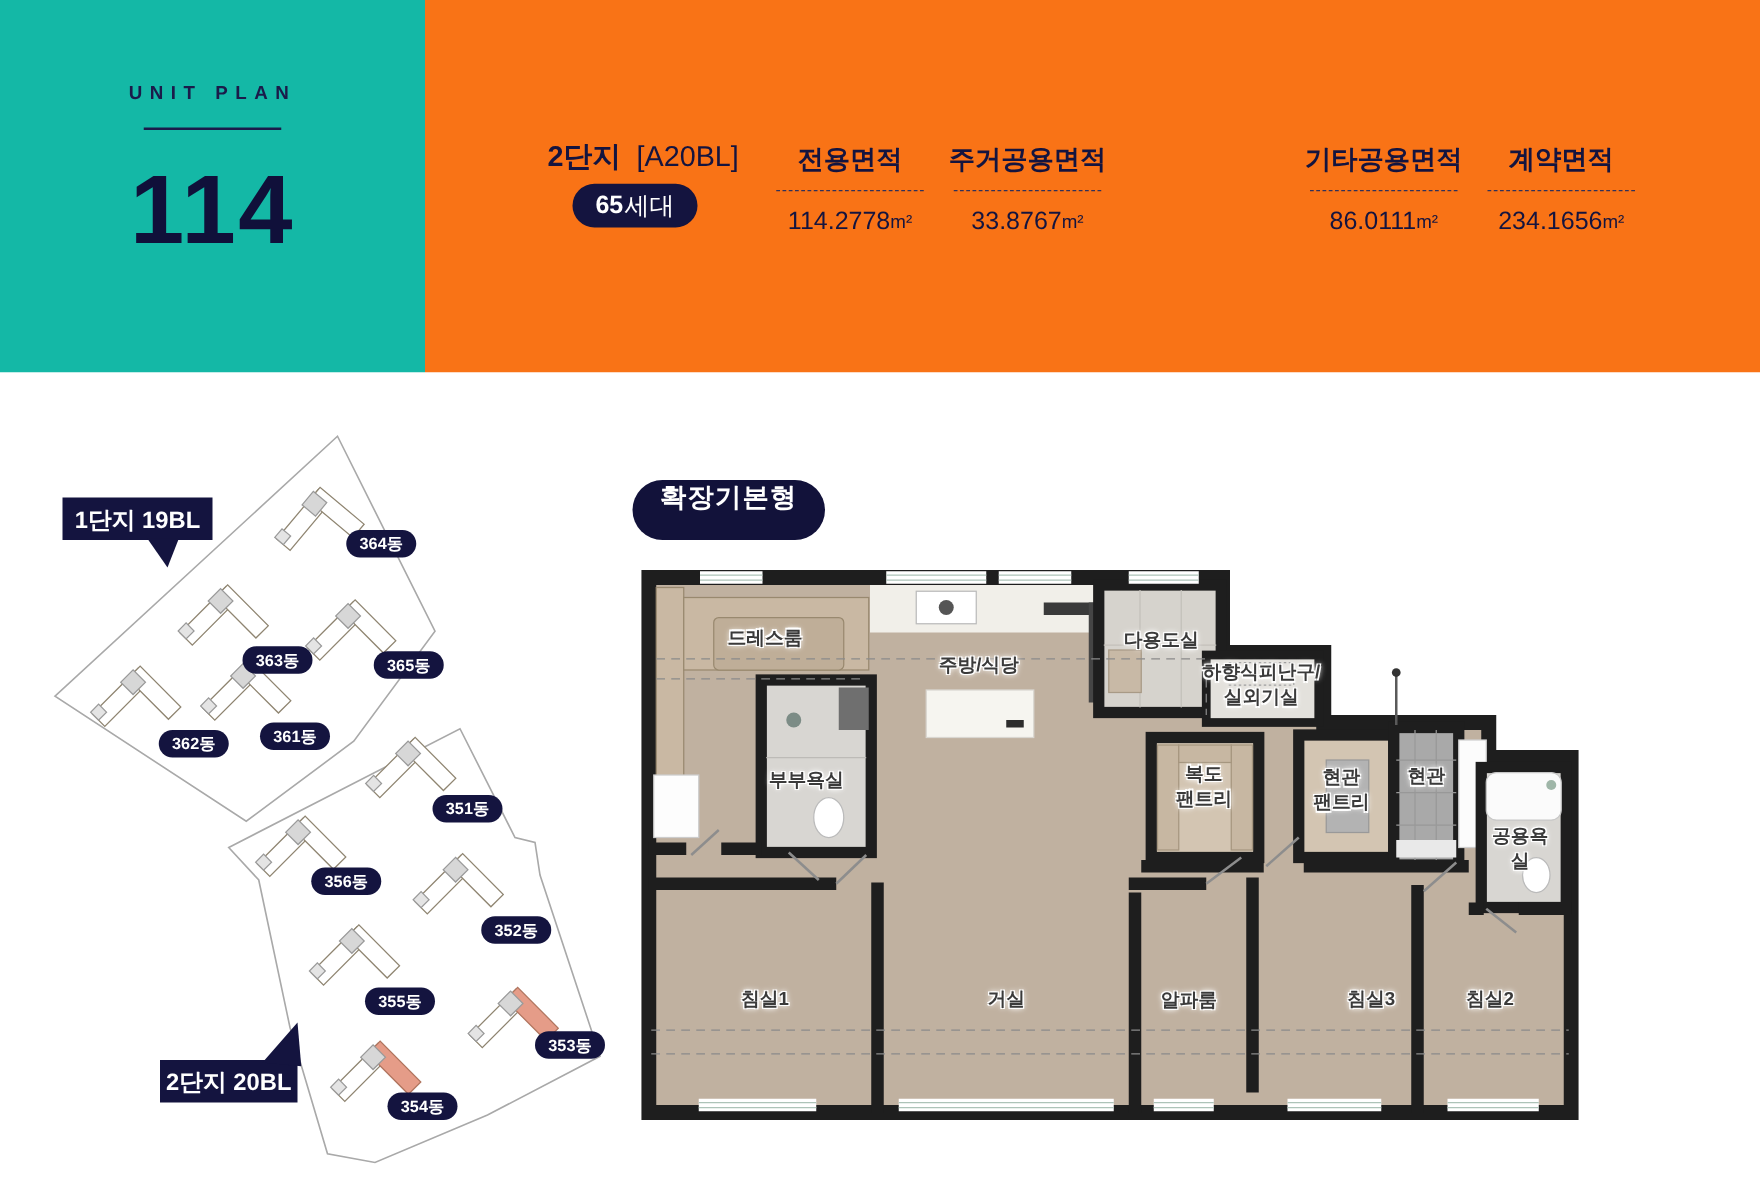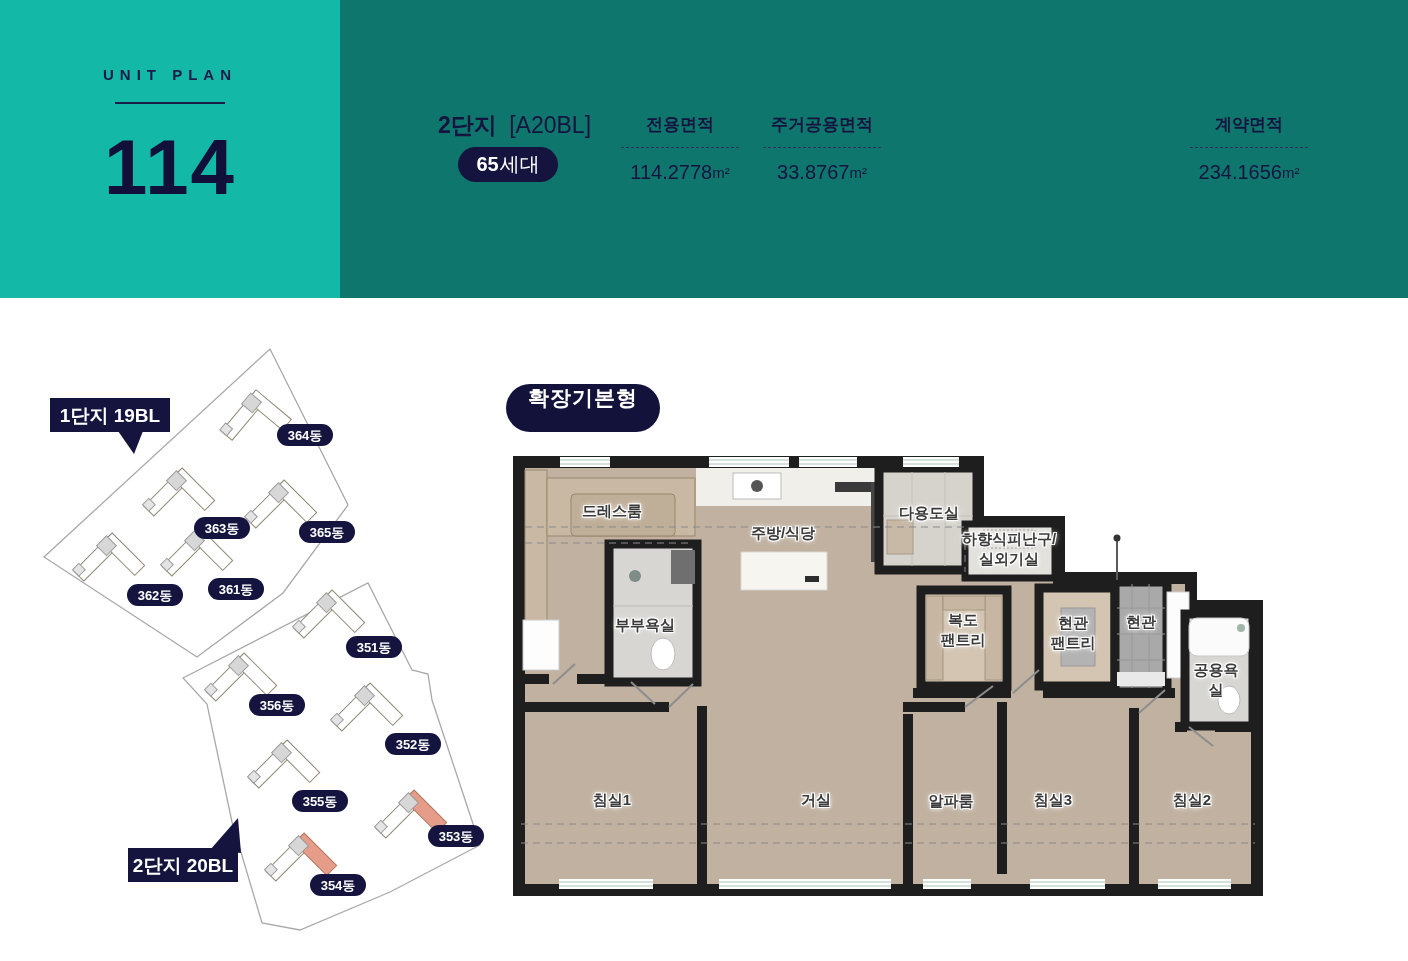--- a/index.html
+++ b/index.html
@@ -7,29 +7,29 @@
     width:1408px;height:961px;position:relative;overflow:hidden;
     background:#ffffff;font-family:"Liberation Sans","DejaVu Sans",sans-serif;
   }
   
   .hero{position:absolute;left:0;top:0;width:340px;height:298px;background:#14b8a6;}
   .hero-label{position:absolute;top:66px;left:0;width:100%;text-align:center;
     font-size:15px;font-weight:600;letter-spacing:6px;color:#1b1b4a;}
   .hero-line{position:absolute;top:102px;left:115px;width:110px;border-top:2px solid #1b1b4a;}
   .hero-number{position:absolute;top:122px;left:0;width:100%;text-align:center;
     font-size:78px;font-weight:700;color:#10103a;letter-spacing:2px;}
-  .header-right{position:absolute;left:340px;top:0;width:1068px;height:298px;background:#0f766e;}
+  .header-right{position:absolute;left:340px;top:0;width:1068px;height:298px;background:#f97316;}
   .title-wrap{position:absolute;left:98px;top:110px;white-space:nowrap;color:#14143F;font-size:23px;}
   .title-complex{font-weight:700;}
   .title-block{font-weight:400;margin-left:6px;}
   .badge{position:absolute;left:118px;top:147px;width:100px;height:35px;border-radius:18px;
     background:#14143F;color:#fff;display:flex;align-items:center;justify-content:center;font-size:20px;}
   .badge b{font-weight:700;margin-right:1px;}
   .area-col{position:absolute;top:113px;width:160px;text-align:center;color:#14143F;}
-  .area-label{font-size:17px;font-weight:700;}
+  .area-label{font-size:21px;font-weight:700;}
   .area-divider{width:118px;margin:11px auto 0 auto;border-top:1.5px dashed #30305a;}
   .area-value{margin-top:13px;font-size:20px;}
   .area-value .unit{font-size:15px;vertical-align:1px;}
   
   .main{position:absolute;left:0;top:298px;width:1408px;height:663px;background:#fff;}
   .site-plan{position:absolute;left:30px;top:42px;width:470px;height:610px;}
   .type-pill{position:absolute;left:506px;top:86px;width:154px;height:48px;border-radius:25px;
     background:#12123a;color:#fff;display:flex;align-items:flex-start;justify-content:center;
     font-size:21px;font-weight:700;letter-spacing:1px;}
   .floor-plan{position:absolute;left:513px;top:158px;width:750px;height:440px;}
@@ -62,20 +62,25 @@
   <div class="area-col" style="left:260px;">
     <div class="area-label">전용면적</div>
     <div class="area-divider"></div>
     <div class="area-value"><span>114.2778</span><span class="unit">m²</span></div>
   </div>
   <div class="area-col" style="left:402px;">
     <div class="area-label">주거공용면적</div>
     <div class="area-divider"></div>
     <div class="area-value"><span>33.8767</span><span class="unit">m²</span></div>
   </div>
+  <div class="area-col" style="left:687px;">
+    <div class="area-label">기타공용면적</div>
+    <div class="area-divider"></div>
+    <div class="area-value"><span>86.0111</span><span class="unit">m²</span></div>
+  </div>
   <div class="area-col" style="left:829px;">
     <div class="area-label">계약면적</div>
     <div class="area-divider"></div>
     <div class="area-value"><span>234.1656</span><span class="unit">m²</span></div>
   </div>
 </div>
 
 <div class="main">
 
   <div class="site-plan">
@@ -339,18 +344,18 @@
     <div class="room-label" style="left:496px;top:93px;">하향식피난구/
 실외기실</div>
     <div class="room-label" style="left:132px;top:169px;">부부욕실</div>
     <div class="room-label" style="left:450px;top:174px;">복도
 팬트리</div>
     <div class="room-label" style="left:560px;top:177px;">현관
 팬트리</div>
     <div class="room-label" style="left:628px;top:166px;">현관</div>
     <div class="room-label" style="left:703px;top:224px;">공용욕실</div>
     <div class="room-label" style="left:99px;top:344px;">침실1</div>
-    <div class="room-label" style="left:303px;top:344px;">거실</div>
+    <div class="room-label" style="left:292px;top:344px;">거실</div>
     <div class="room-label" style="left:438px;top:345px;">알파룸</div>
-    <div class="room-label" style="left:540px;top:344px;">침실3</div>
+    <div class="room-label" style="left:584px;top:344px;">침실3</div>
     <div class="room-label" style="left:679px;top:344px;">침실2</div>
   </div>
 </div>
 
 </body></html>

